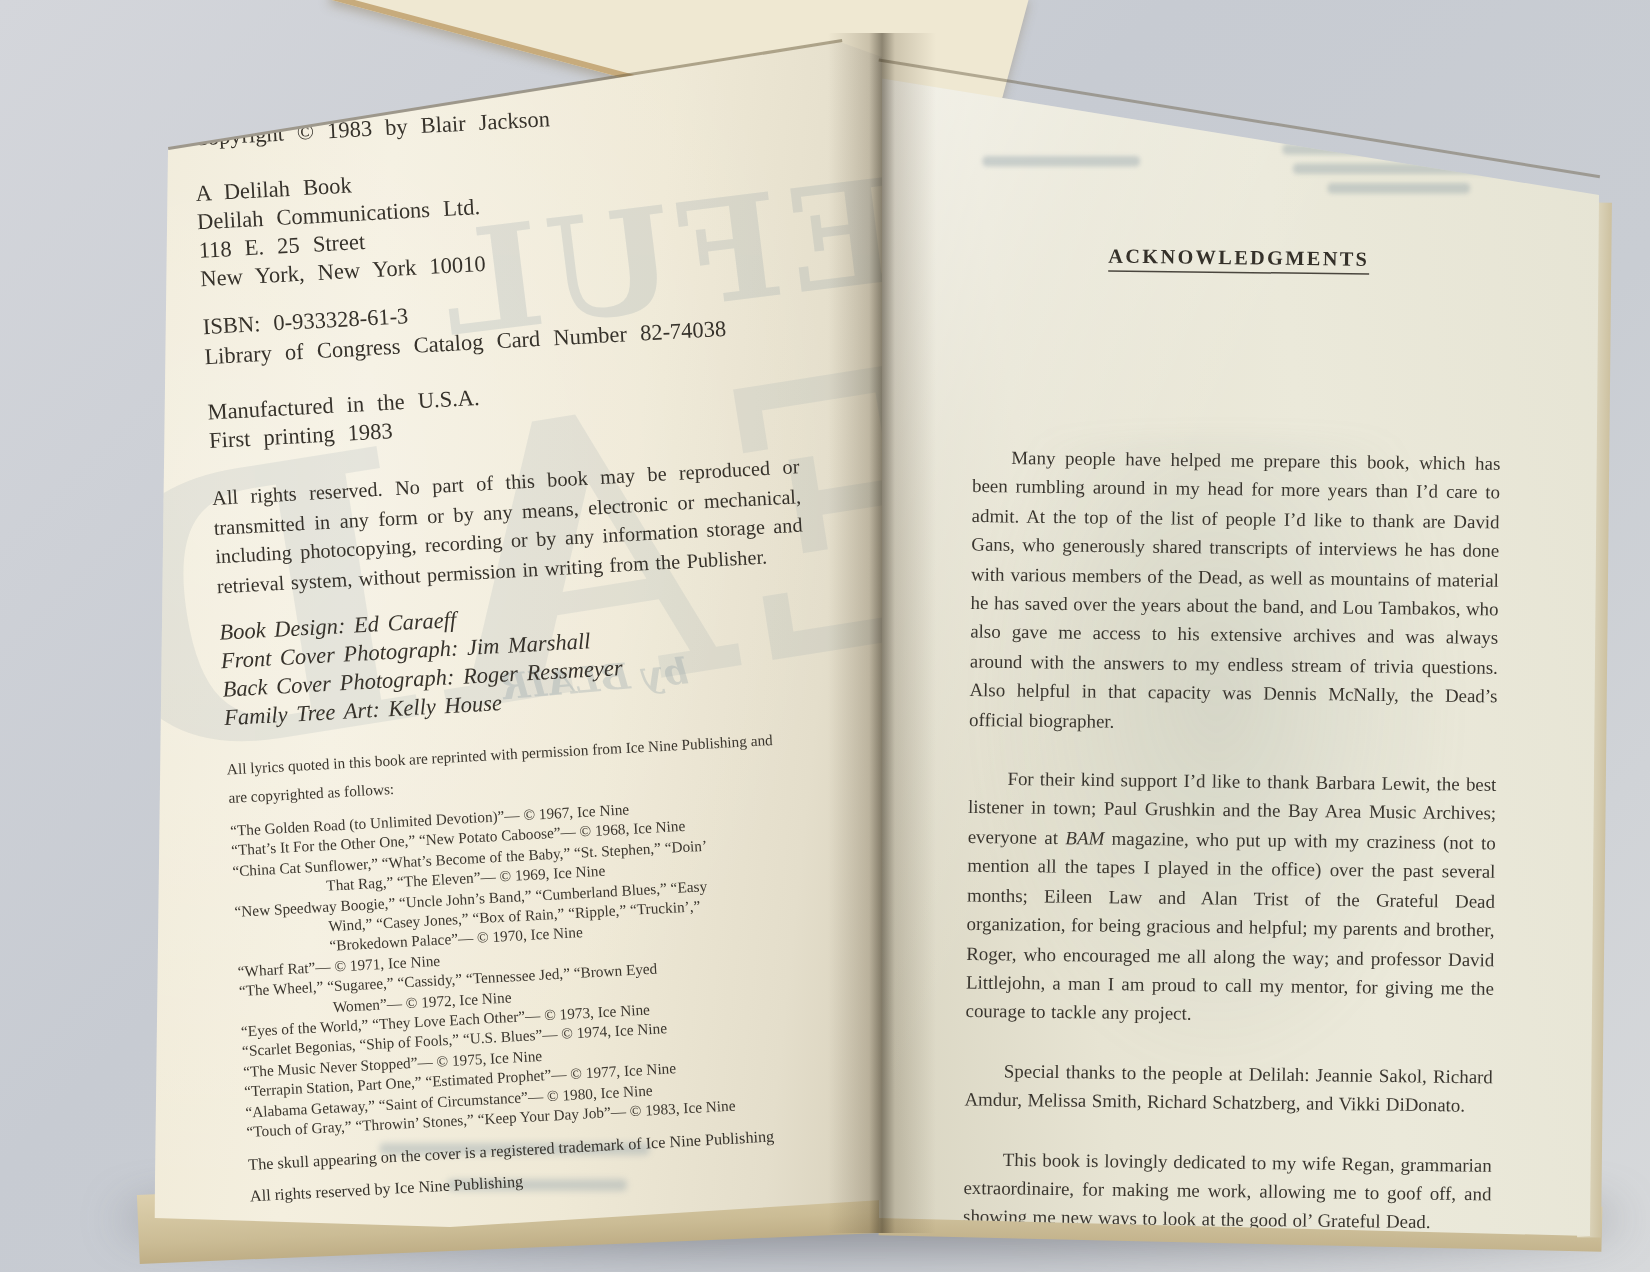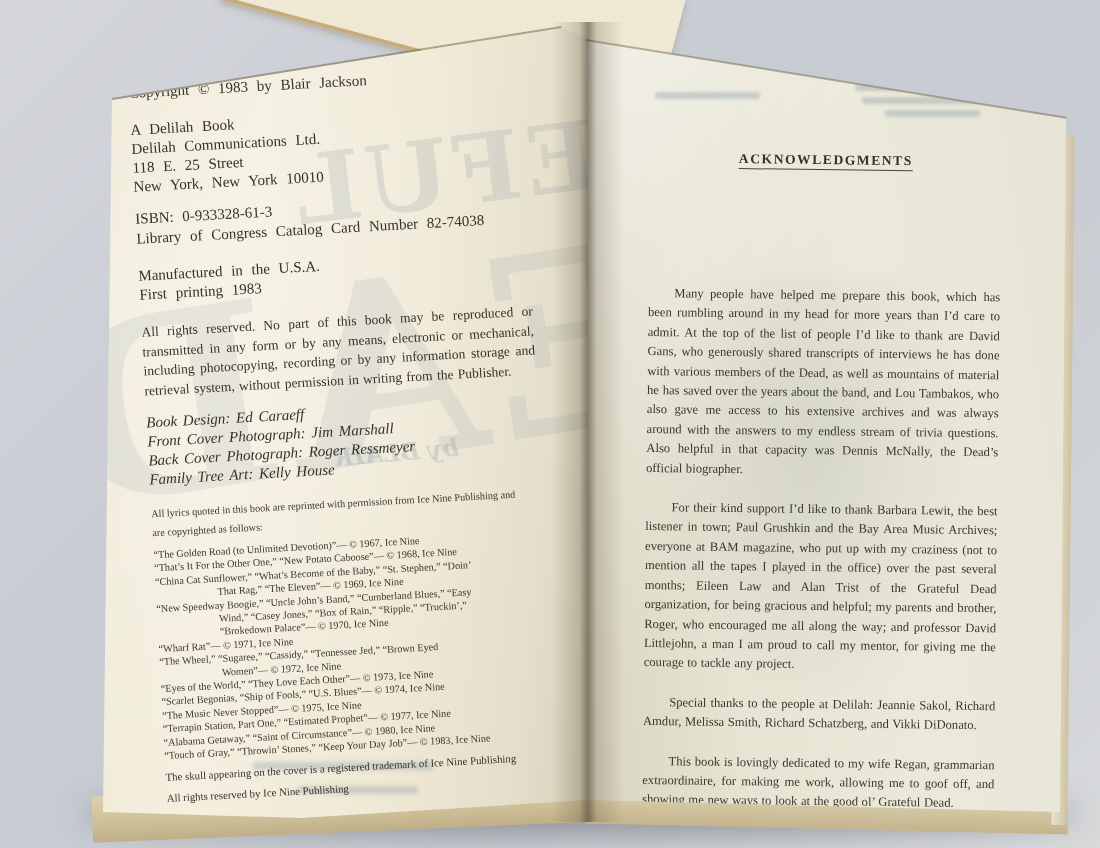--- a/index.html
+++ b/index.html
@@ -21,21 +21,21 @@
     background:linear-gradient(180deg,#d9cdaa,#c4b48d);transform:rotate(1.3deg);}
   .edge-right{position:absolute;left:1055px;top:135px;width:16px;height:690px;
     background:linear-gradient(90deg,#e7e3d0,#cdc1a0);transform:rotate(.6deg);}
   
   .page{position:absolute;}
   .page-left{left:98px;top:20px;width:490px;height:800px;z-index:4;overflow:hidden;
     clip-path:polygon(14px 80px,462px 8px,490px 18px,490px 780px,202px 798px,5px 792px);
     background:
       radial-gradient(140% 100% at 12% 38%,rgba(255,255,255,.28),rgba(255,255,255,0) 60%),
       linear-gradient(96deg,#efe9d5 0%,#f4efdf 30%,#efe9d6 62%,#e4decb 86%,#d8d1bc 98%);}
-  .page-right{left:586px;top:30px;width:486px;height:792px;z-index:3;overflow:hidden;
+  .page-right{left:586px;top:42px;width:486px;height:792px;z-index:3;overflow:hidden;
     clip-path:polygon(0px 10px,480px 88px,474px 782px,0px 770px);
     background:
       linear-gradient(116deg,rgba(255,255,255,.55) 0%,rgba(255,255,255,.2) 20%,rgba(255,255,255,0) 40%),
       linear-gradient(262deg,#e6e4d4 0%,#ebe9da 40%,#e7e4d3 72%,#dad6c3 96%);}
   
   .line-top-left{position:absolute;left:112px;top:98px;width:455px;height:2px;
     background:rgba(108,94,64,.5);transform:rotate(-9.1deg);transform-origin:0 0;z-index:5;}
   .line-top-right{position:absolute;left:586px;top:39px;width:487px;height:2px;
     background:rgba(104,94,68,.45);transform:rotate(9.2deg);transform-origin:0 0;z-index:5;}
   
@@ -67,21 +67,21 @@
     transform:scaleX(-1) rotate(5deg);}
   .g-bar{position:absolute;background:#93a3ab;opacity:.4;filter:blur(2px);border-radius:3px;height:8px;}
   
   .rc{position:absolute;left:64px;top:120px;width:352px;color:#3a362f;
     transform:rotate(.7deg);transform-origin:0 0;}
   .ack-h{text-align:center;font-size:13.5px;letter-spacing:1.6px;font-weight:bold;color:#35312a;}
   .ack-h span{border-bottom:1.5px solid #4a463e;padding-bottom:2px;}
   .ack-paras{margin-top:118px;}
   .ack-p{margin:0 0 20px 0;font-size:12.6px;line-height:19.4px;text-align:justify;
     text-indent:26px;word-spacing:.5px;}
-  .it{}
+  .it{font-style:italic;}
   .g-blob{position:absolute;left:60px;top:250px;width:330px;height:430px;filter:blur(8px);
     background:radial-gradient(ellipse at 50% 40%,rgba(118,134,124,.17),rgba(118,134,124,0) 70%);}
   .g-sbar{position:absolute;background:#8fa0a8;opacity:.4;filter:blur(1.5px);border-radius:3px;height:7px;}
 </style>
 </head>
 <body>
 
 <div class="photo">
 
   <div class="book-shadow"></div>

